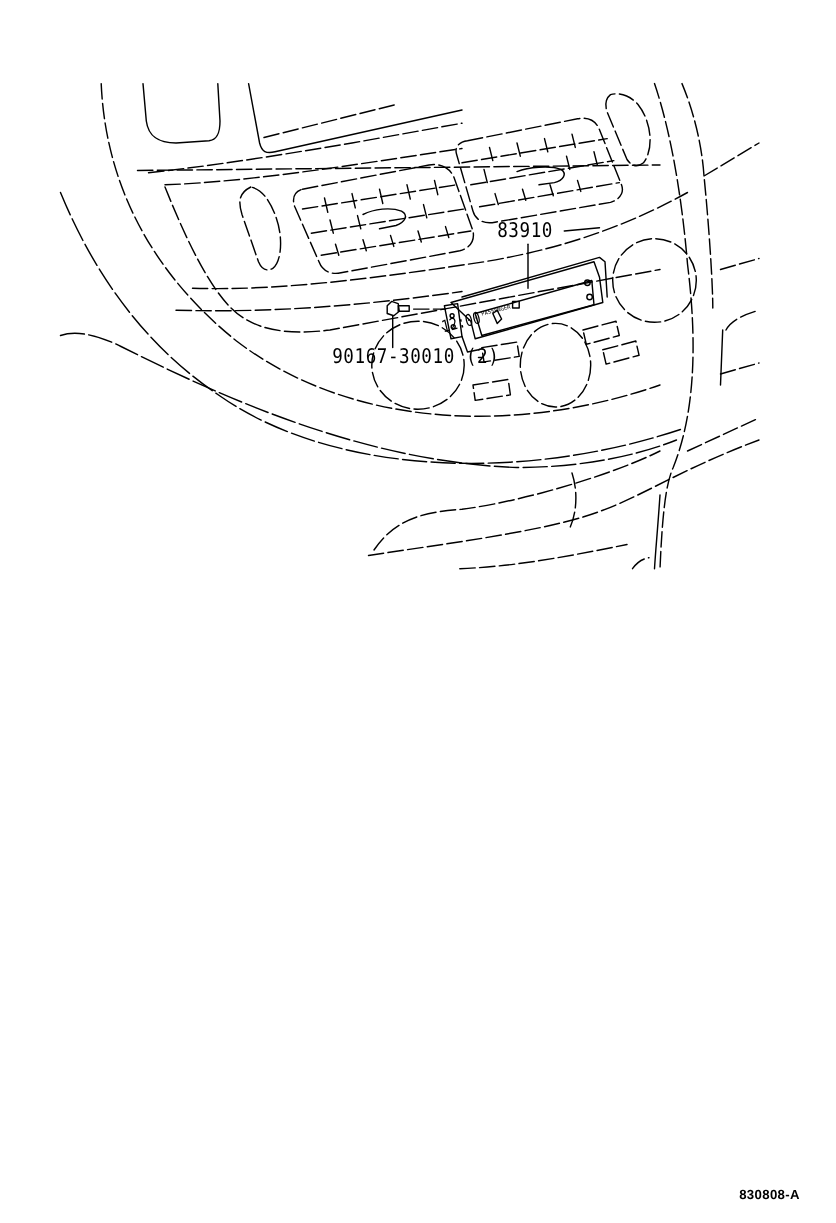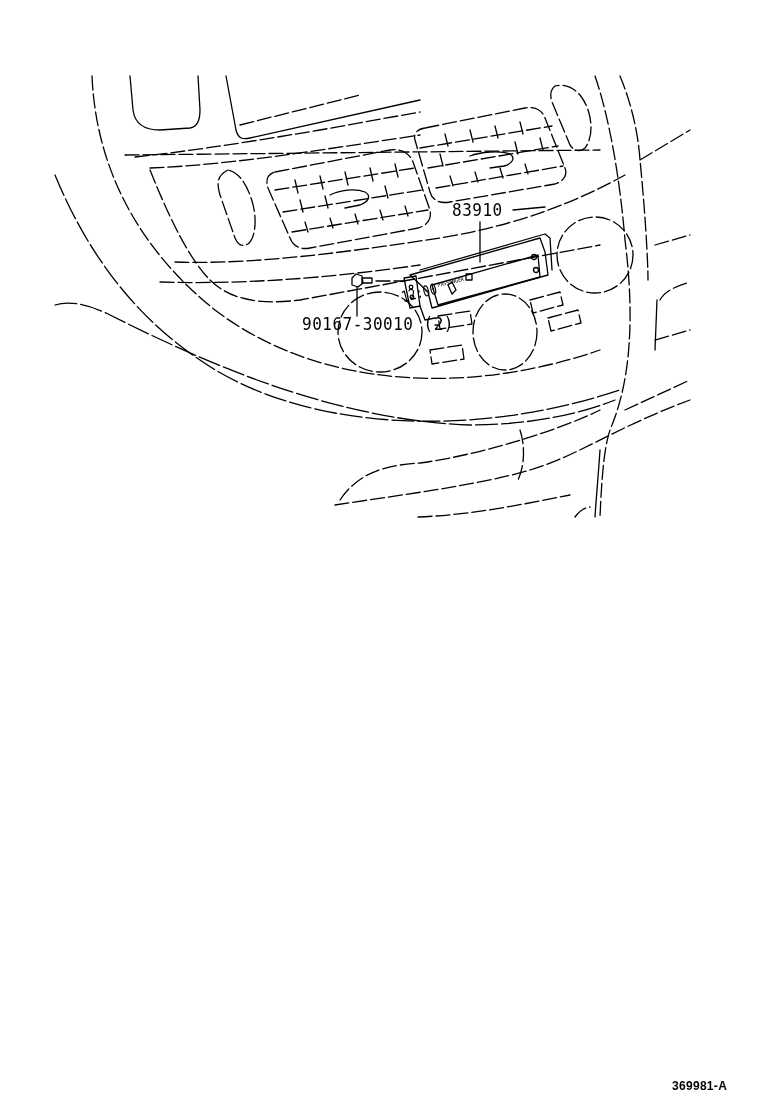--- a/index.html
+++ b/index.html
@@ -135,13 +135,13 @@
   </g>
 
   <path class="ln solid" d="M480 222 L480 262"></path>
   <path class="ln solid" d="M513 210 L545 207"></path>
   <path class="ln solid" d="M357 287 L357 316"></path>
   <path class="ln solid" d="M435 325 L438 325"></path>
 </svg>
 
 <div class="label part-label" style="left:452px; top:202px;">83910</div>
 <div class="label part-label" style="left:302px; top:316px;">90167-30010 (2)</div>
-<div class="label fig-id" style="left:672px; top:1080px;">369981-A</div>
+<div class="label fig-id" style="left:672px; top:1080px;">830808-A</div>
 
 </body></html>

